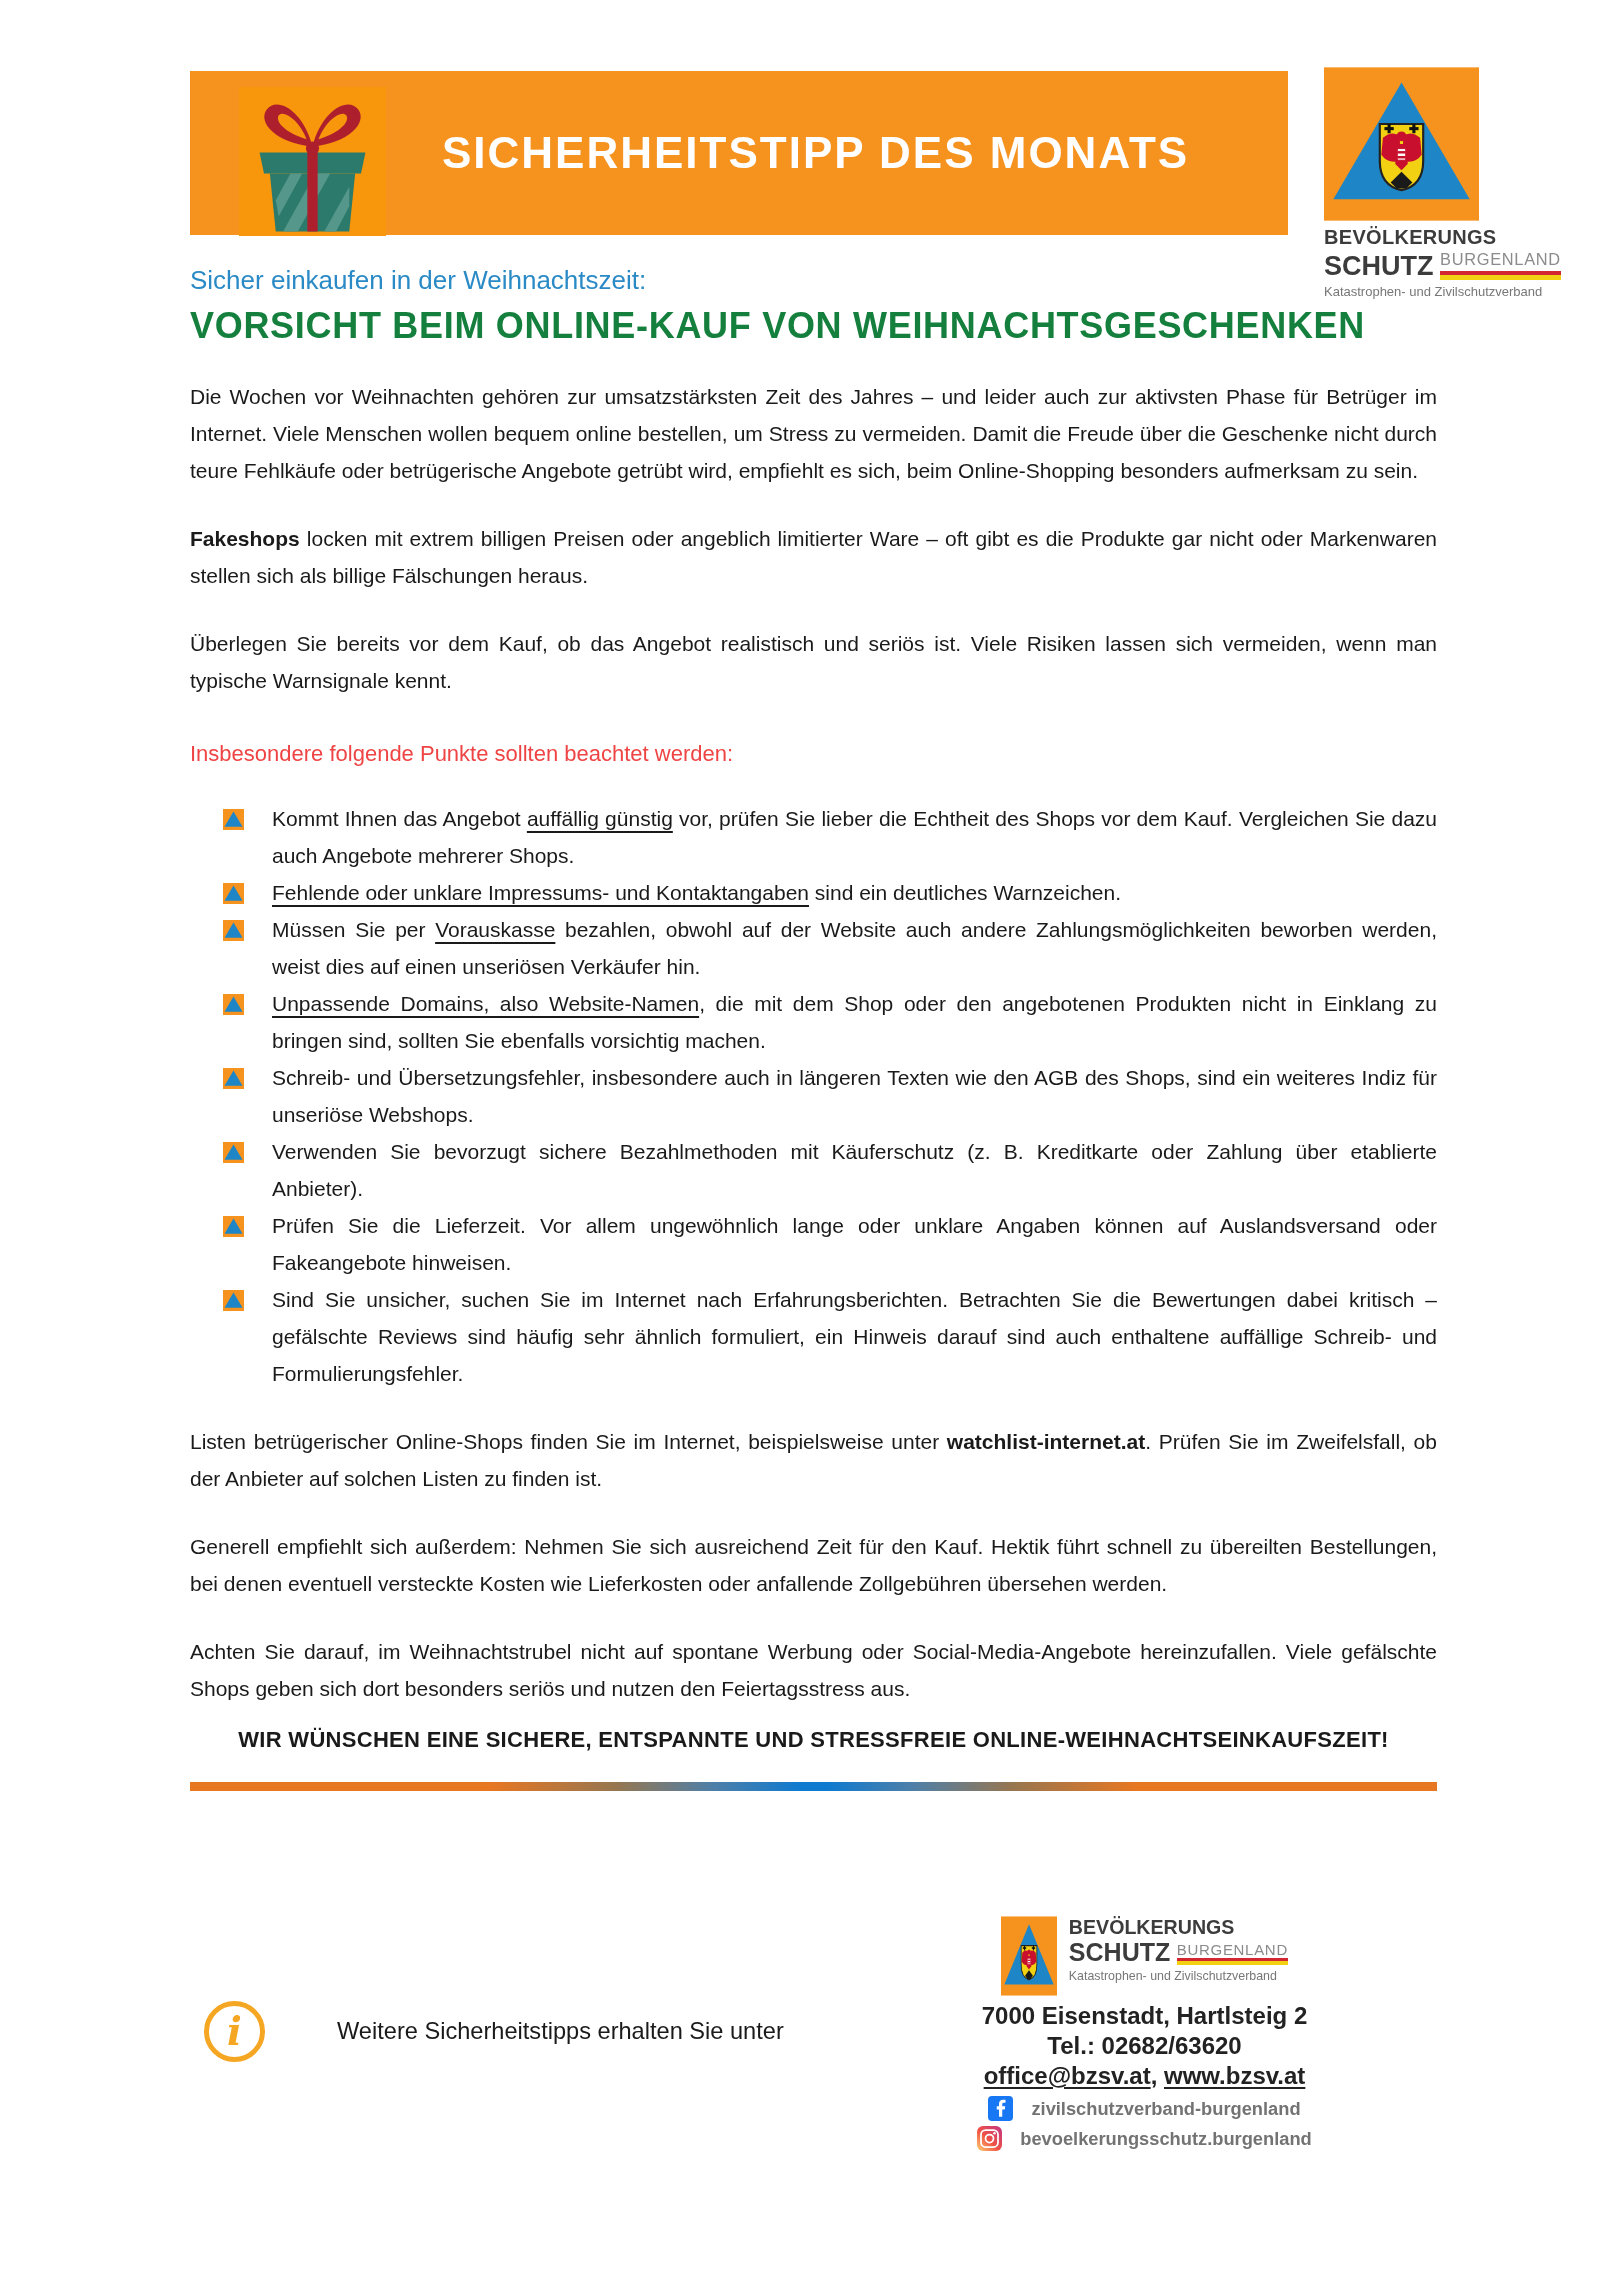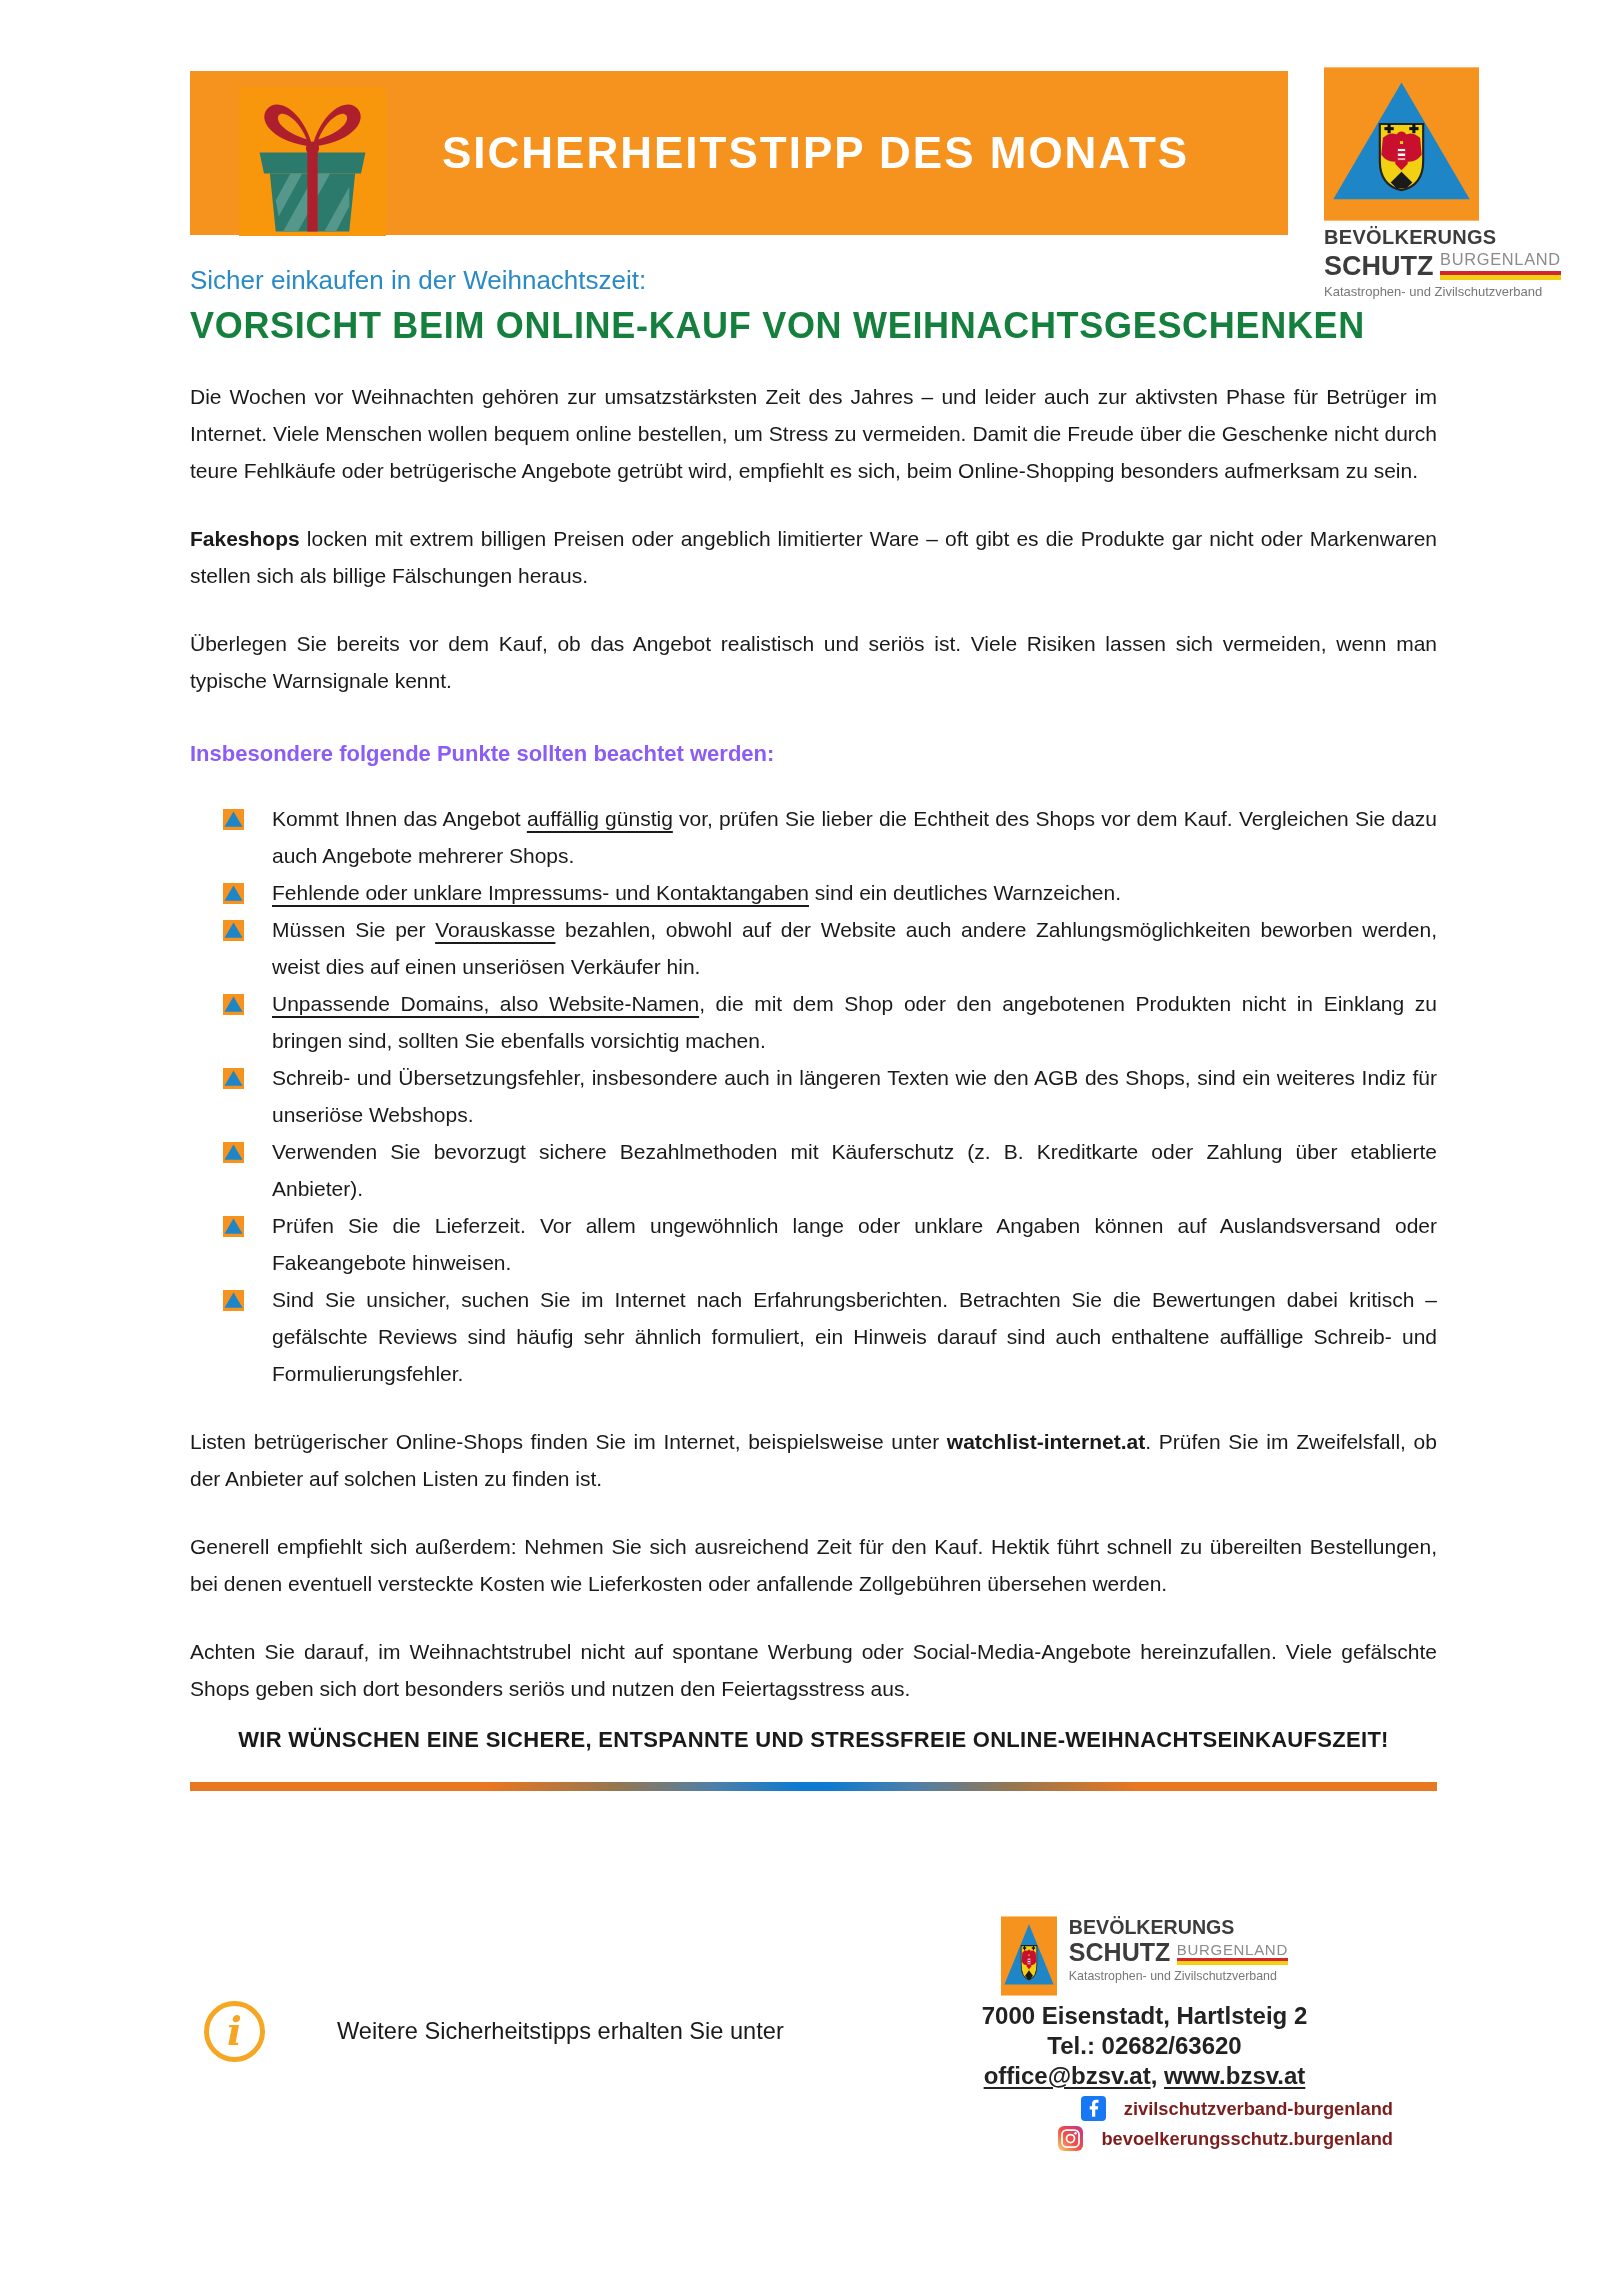--- a/index.html
+++ b/index.html
@@ -32,21 +32,21 @@
   .wm-tag{font-size:13px; color:#777; margin-top:3.9px; white-space:nowrap;}
 
   
   .content{width:1247px; margin-left:190px;}
   .kicker{margin-top:30px; font-size:26px; color:#2A8AC6;}
   .headline{margin-top:9.2px; font-size:36px; font-weight:bold; color:#15803d; letter-spacing:0.7px; white-space:nowrap;}
   .p{font-size:21px; line-height:37px; text-align:justify; margin:31px 0 0 0;}
   .b{font-weight:bold;}
   .u{text-decoration:underline; text-decoration-thickness:2px; text-underline-offset:5.2px;}
 
-  .list-heading{margin-top:42px; font-size:22px; font-weight:bold; color:#8b5cf6;}
+  .list-heading{margin-top:42px; font-size:22px; font-weight:normal; color:#ef4444;}
   .bullets{margin-top:33px;}
   .bullet{position:relative; padding-left:82px; font-size:21px; line-height:37px; text-align:justify;}
   .bullet .bicon{position:absolute; left:33px; top:8.5px;}
 
   .wish{margin-top:19.6px; text-align:center; font-weight:bold; font-size:22px; letter-spacing:0.3px;}
   .divider{
     margin-top:29px; height:9.2px; width:1247px;
     background:linear-gradient(90deg,#E87722 0%,#E87722 24%,#97764F 34%,#4E7FA8 42%,#0E7AD0 49%,#0E7AD0 51%,#4E7FA8 58%,#97764F 66%,#E87722 76%,#E87722 100%);
   }
 
@@ -64,21 +64,21 @@
   .flogo .ftext{text-align:left;}
   .f-l1{font-size:19.6px; font-weight:bold; color:#3c3c3c; white-space:nowrap;}
   .f-row{display:flex; align-items:flex-end; gap:6.5px; margin-top:1.3px;}
   .f-l2{font-size:25px; font-weight:bold; color:#3c3c3c; line-height:1; white-space:nowrap;}
   .f-rg{font-size:15px; color:#8b8b8b; letter-spacing:0.7px; white-space:nowrap;}
   .f-flag .red{height:3.9px; background:#D22630;}
   .f-flag .yel{height:3.9px; background:#F2D112;}
   .f-tag{font-size:12.4px; color:#777; margin-top:3.3px; white-space:nowrap;}
   .f-contact{margin-top:5px; font-size:24px; font-weight:bold; color:#222; line-height:30px;}
   .f-link{text-decoration:underline; text-underline-offset:3.3px; color:#222; cursor:pointer;}
-  .social{display:flex; align-items:center; justify-content:flex-end; gap:18px; margin-top:5.2px; font-size:18.3px; font-weight:bold; color:#7f1d1d;}
+  .social{display:flex; align-items:center; justify-content:center; gap:18px; margin-top:5.2px; font-size:18.3px; font-weight:bold; color:#737373;}
 </style>
 </head>
 <body>
 
 <svg class="defs" aria-hidden="true">
   <defs>
     <linearGradient id="igGrad" x1="0" y1="1" x2="1" y2="0">
       <stop offset="0" stop-color="#FED373"></stop>
       <stop offset="0.45" stop-color="#F15245"></stop>
       <stop offset="1" stop-color="#C13584"></stop>

